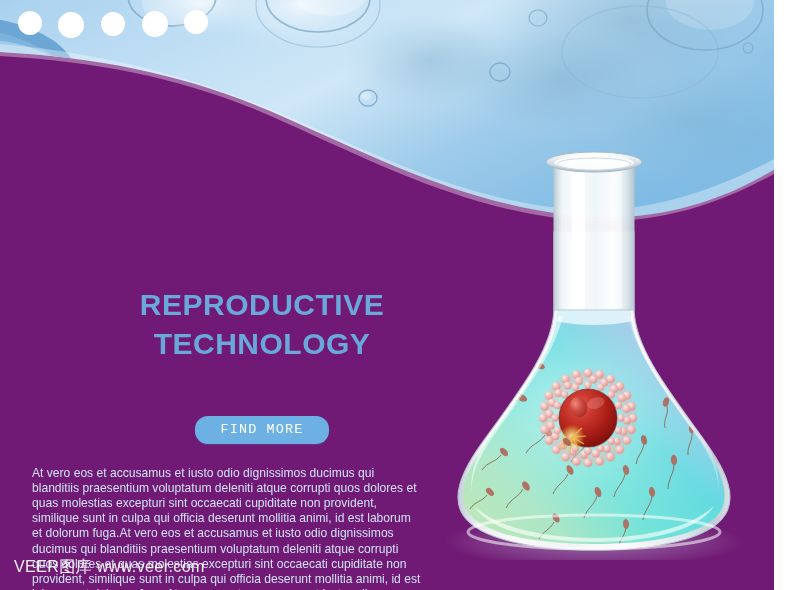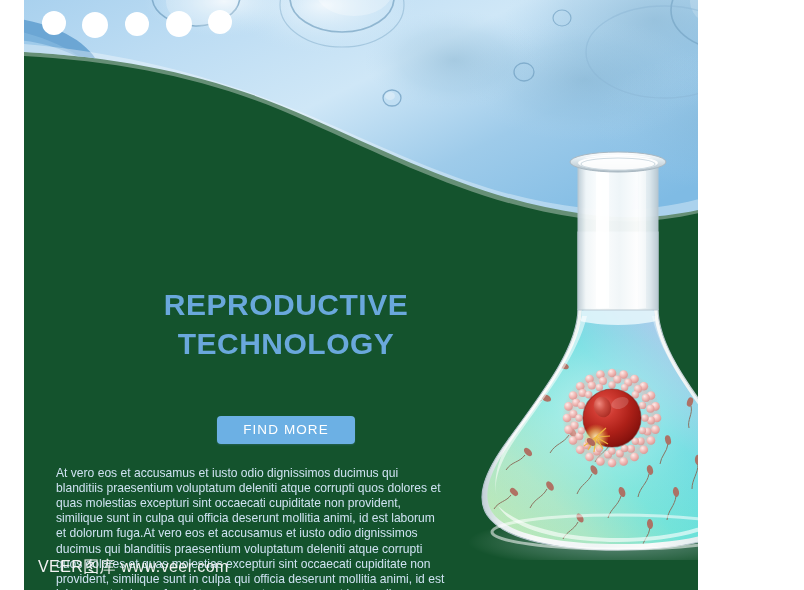--- a/index.html
+++ b/index.html
@@ -2,25 +2,24 @@
 <html><head>
 <meta charset="utf-8">
 <style>
   html,body{margin:0;padding:0;background:#fff;}
   body{
     font-family:"Liberation Sans", sans-serif;
     -webkit-font-smoothing:antialiased;
   }
   #stage{
     position:relative;
-    width:674px;
+    width:774px;
     height:590px;
     overflow:hidden;
-    background:#14532d;
-    margin-left:24px;
+    background:#701a75;
   }
 
   
   #wave-banner{
     position:absolute;
     left:0; top:0;
     width:804px; height:240px;
     overflow:hidden;
     pointer-events:none;
   }
@@ -47,24 +46,24 @@
 
   #cta-wrap{
     text-align:center;
     margin-top:14px;
   }
   #find-more-button{
     display:inline-block;
     background:#6cb0e4;
     color:#ffffff;
     border:none;
-    border-radius:4px;
+    border-radius:13px;
     padding:6px 26px 7px 26px;
     font-size:13.5px;
-    font-family:Liberation Sans, sans-serif;
+    font-family:Liberation Mono, monospace;
     letter-spacing:1.1px;
     cursor:pointer;
     box-shadow:0 1px 2px rgba(90,140,190,.25);
   }
 
   #body-copy{
     margin:22px 0 0 0;
     color:#cfe2f2;
     font-size:12.1px;
     line-height:15.2px;

